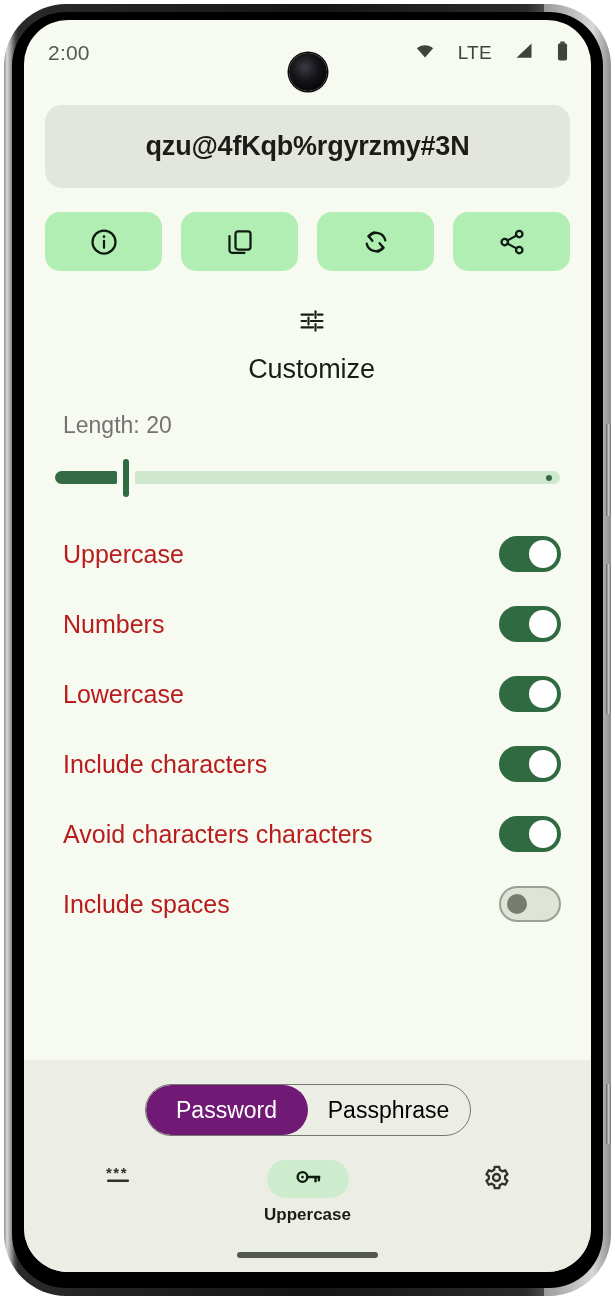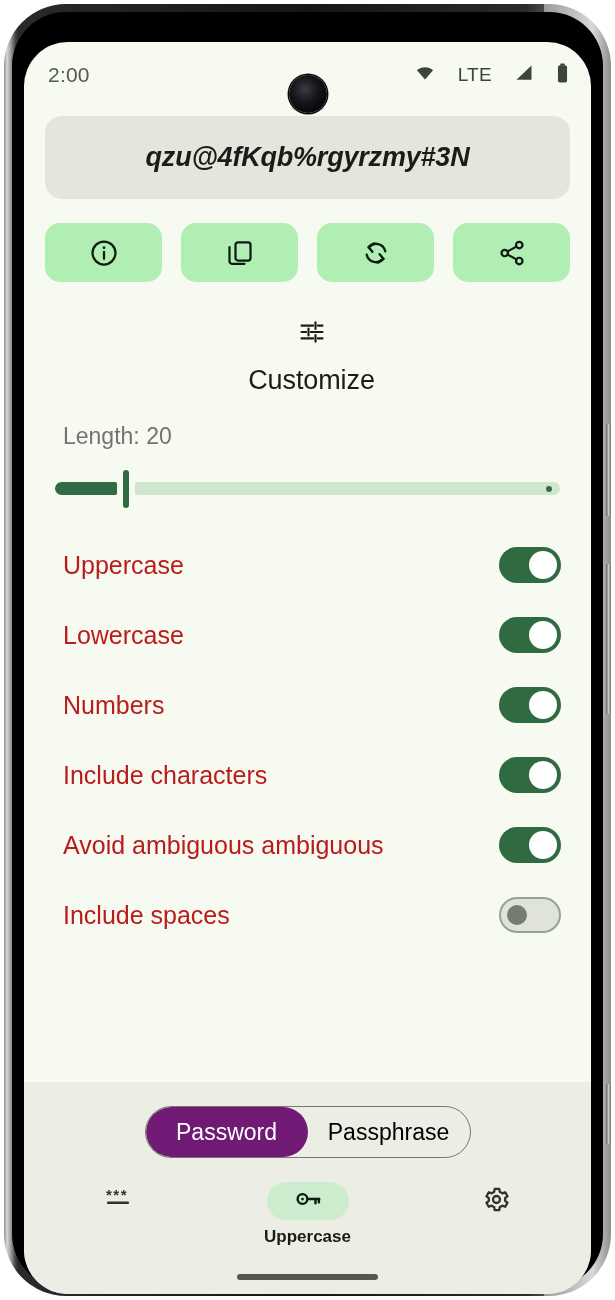--- a/index.html
+++ b/index.html
@@ -45,21 +45,21 @@
     border-radius: 0 3px 3px 0;
   }
   #side-button-power  { top: 420px; height: 92px; }
   #side-button-volume { top: 560px; height: 150px; }
   #side-button-extra  { top: 1080px; height: 60px; }
 
   
   #screen {
     position: absolute;
     left: 24px;
-    top: 42px;
+    top: 20px;
     width: 567px;
     height: 1252px;
     border-radius: 44px;
     overflow: hidden;
     background: #f7faf0;
     display: flex;
     flex-direction: column;
   }
 
   
@@ -103,30 +103,29 @@
 
   
   #content {
     flex: 1 1 auto;
     padding: 0 21px;
     box-sizing: border-box;
     overflow: hidden;
   }
 
   #password-field {
-    margin-top: 8px;
+    margin-top: 19px;
     height: 83px;
     border-radius: 17px;
     background: #e3e6dd;
     display: flex;
     align-items: center;
     justify-content: center;
     padding: 0 14px;
     box-sizing: border-box;
-    font-style: italic;
   }
   #password-text {
     font-size: 27px;
     font-weight: bold;
     color: #1b1c18;
     letter-spacing: -0.2px;
     white-space: nowrap;
   }
 
   #action-buttons {
@@ -439,42 +438,42 @@
     <div id="options-list">
 
       <div class="option-row">
         <span class="option-label">Uppercase</span>
         <span class="switch on">
             <span class="knob"></span>
           </span>
       </div>
 
       <div class="option-row">
-        <span class="option-label">Lowercase</span>
+        <span class="option-label">Numbers</span>
         <span class="switch on">
             <span class="knob"></span>
           </span>
       </div>
 
       <div class="option-row">
-        <span class="option-label">Numbers</span>
+        <span class="option-label">Lowercase</span>
         <span class="switch on">
             <span class="knob"></span>
           </span>
       </div>
 
       <div class="option-row">
         <span class="option-label">Include characters</span>
         <span class="switch on">
             <span class="knob"></span>
           </span>
       </div>
 
       <div class="option-row">
-        <span class="option-label">Avoid ambiguous ambiguous</span>
+        <span class="option-label">Avoid characters characters</span>
         <span class="switch on">
             <span class="knob"></span>
           </span>
       </div>
 
       <div class="option-row">
         <span class="option-label">Include spaces</span>
         <span class="switch off">
             <span class="knob"></span>
           </span>

